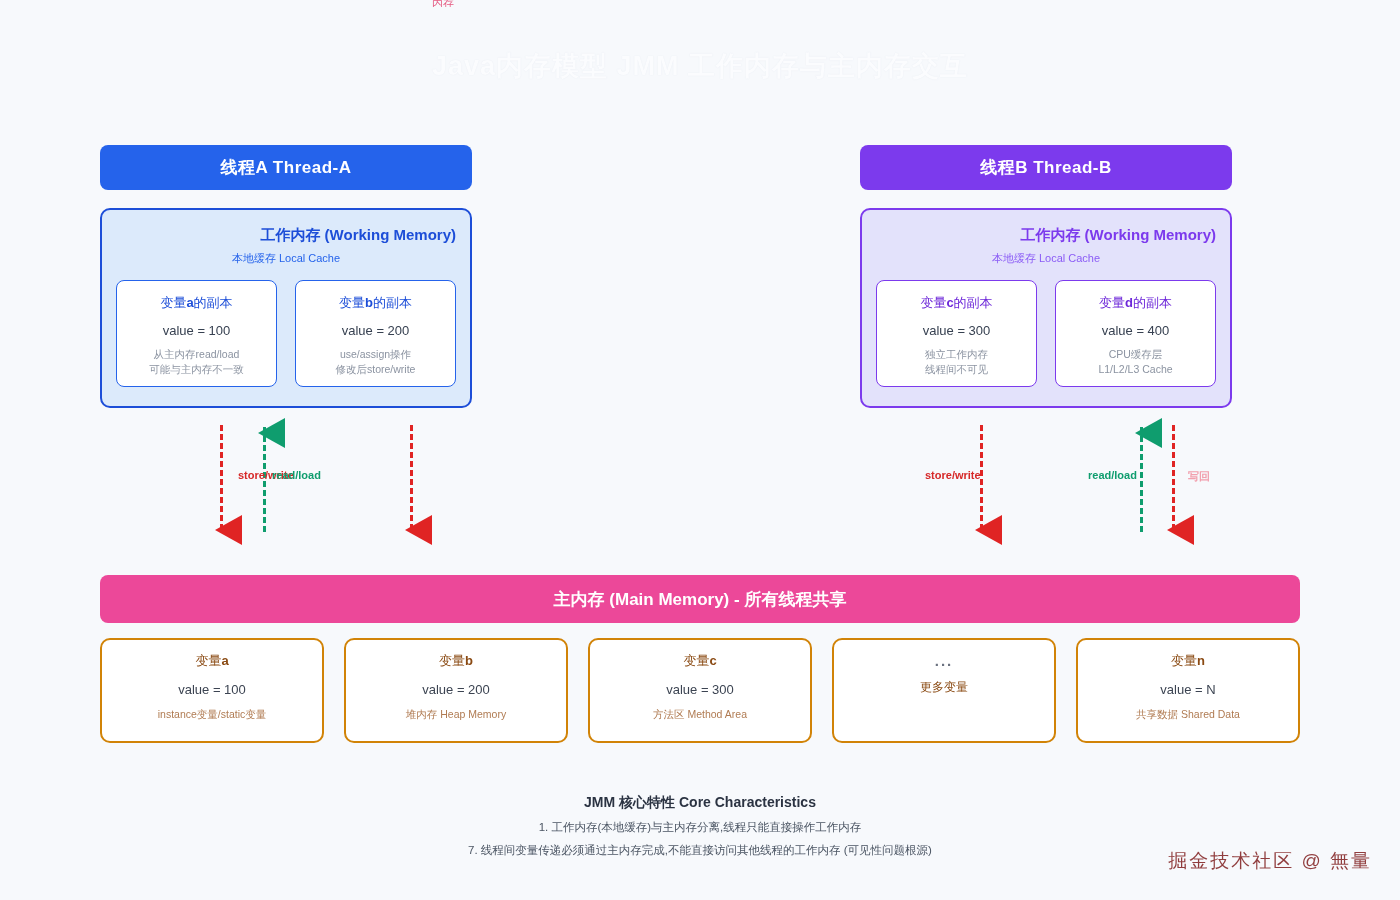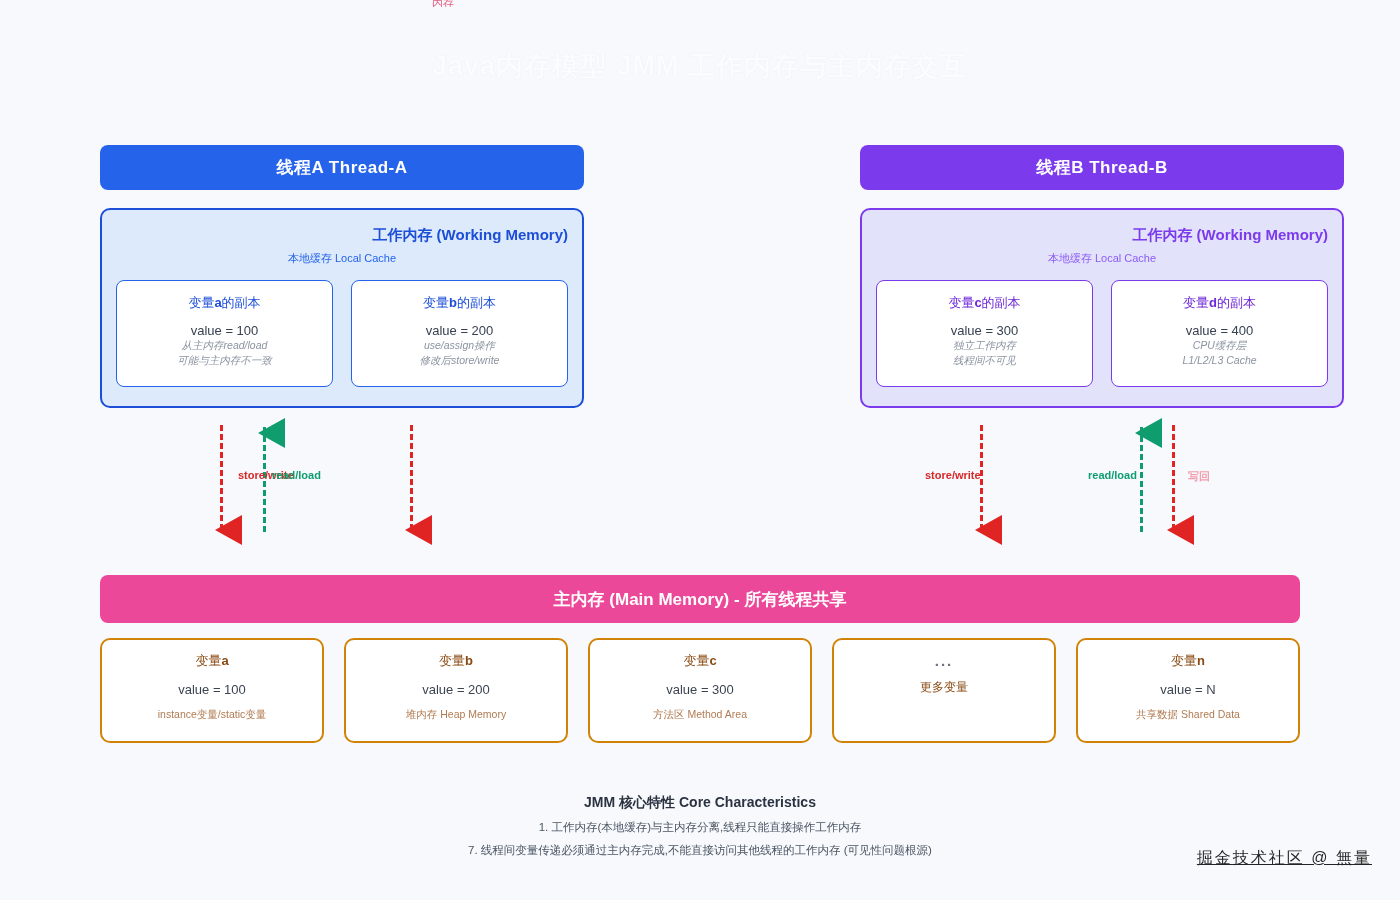--- a/index.html
+++ b/index.html
@@ -42,21 +42,21 @@
     font-weight: bold;
     color: #fbfcfe;
     letter-spacing: 1px;
     text-shadow: 0 0 1px rgba(226,232,240,0.9);
     white-space: nowrap;
   }
 
   
   .thread {
     position: absolute;
-    width: 484px;
+    width: 372px;
   }
   #thread-a { left: 100px; top: 145px; }
   #thread-b { left: 860px; top: 145px; }
 
   .thread-header {
     height: 45px;
     border-radius: 8px;
     display: flex;
     align-items: center;
     justify-content: center;
@@ -127,22 +127,22 @@
   .var-name b { font-weight: bold; }
 
   .var-value {
     font-size: 13px;
     color: #374151;
     margin-top: 11px;
   }
   .var-note {
     font-size: 10.5px;
     color: #8b93a1;
+    margin-top: 9px;
     line-height: 1.45;
-    font-style: italic;
   }
 
   
   .arrows {
     position: absolute;
     left: 0;
     top: 415px;
     width: 1400px;
     height: 135px;
   }
@@ -245,26 +245,25 @@
   .footer-line {
     font-size: 11.5px;
     color: #4b5563;
     margin-top: 8px;
   }
 
   .watermark {
     position: absolute;
     right: 28px;
     top: 848px;
-    font-size: 16px;
-    color: #000000;
+    font-size: 19px;
+    color: #7f1d1d;
     letter-spacing: 2px;
     opacity: .85;
     white-space: nowrap;
-    text-decoration: underline;
   }
 </style>
 </head>
 <body>
 
 <div class="top-fragment">内存</div>
 
 <div class="page-title">Java内存模型 JMM 工作内存与主内存交互</div>
 
 <div class="thread" id="thread-a">

